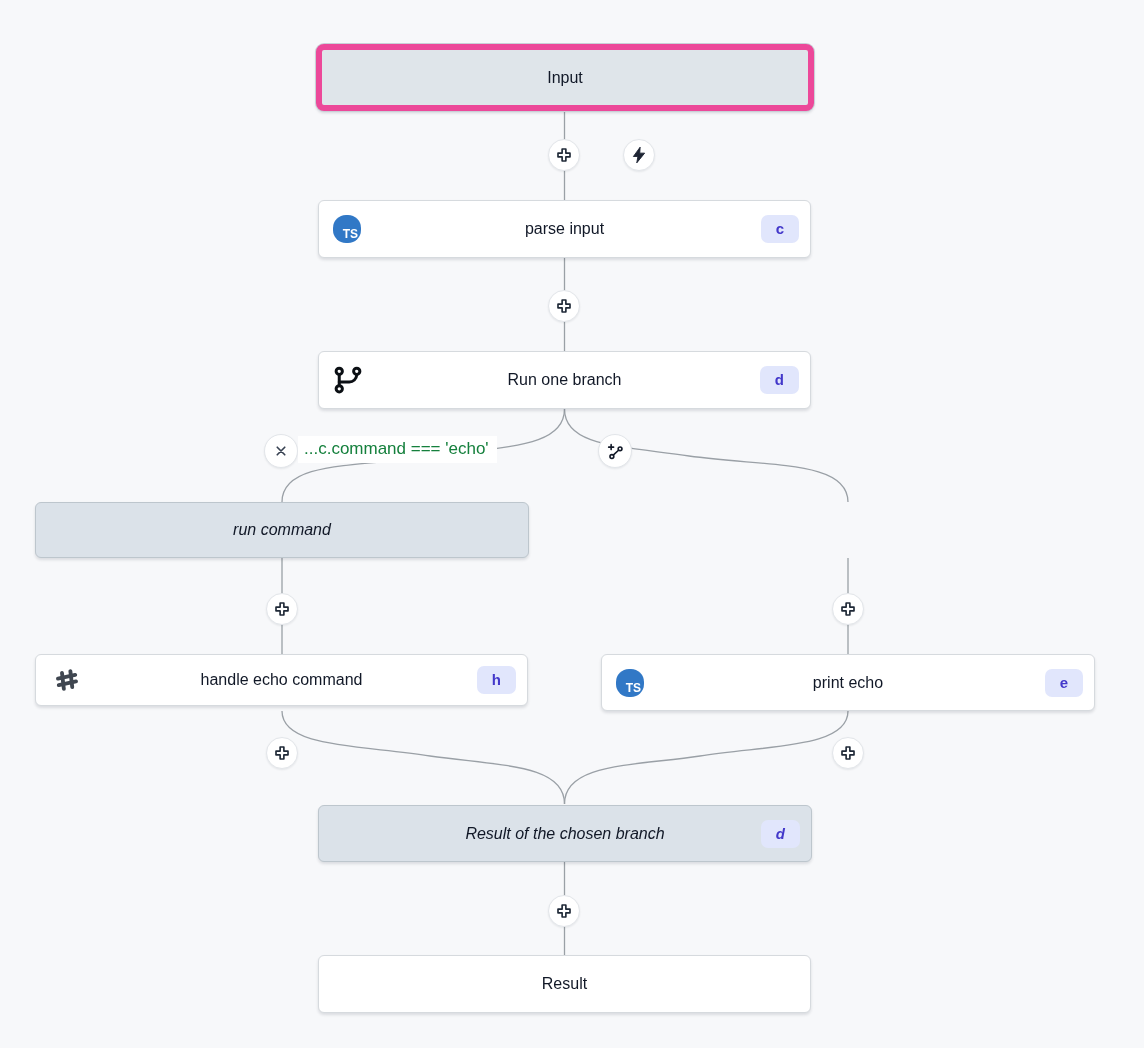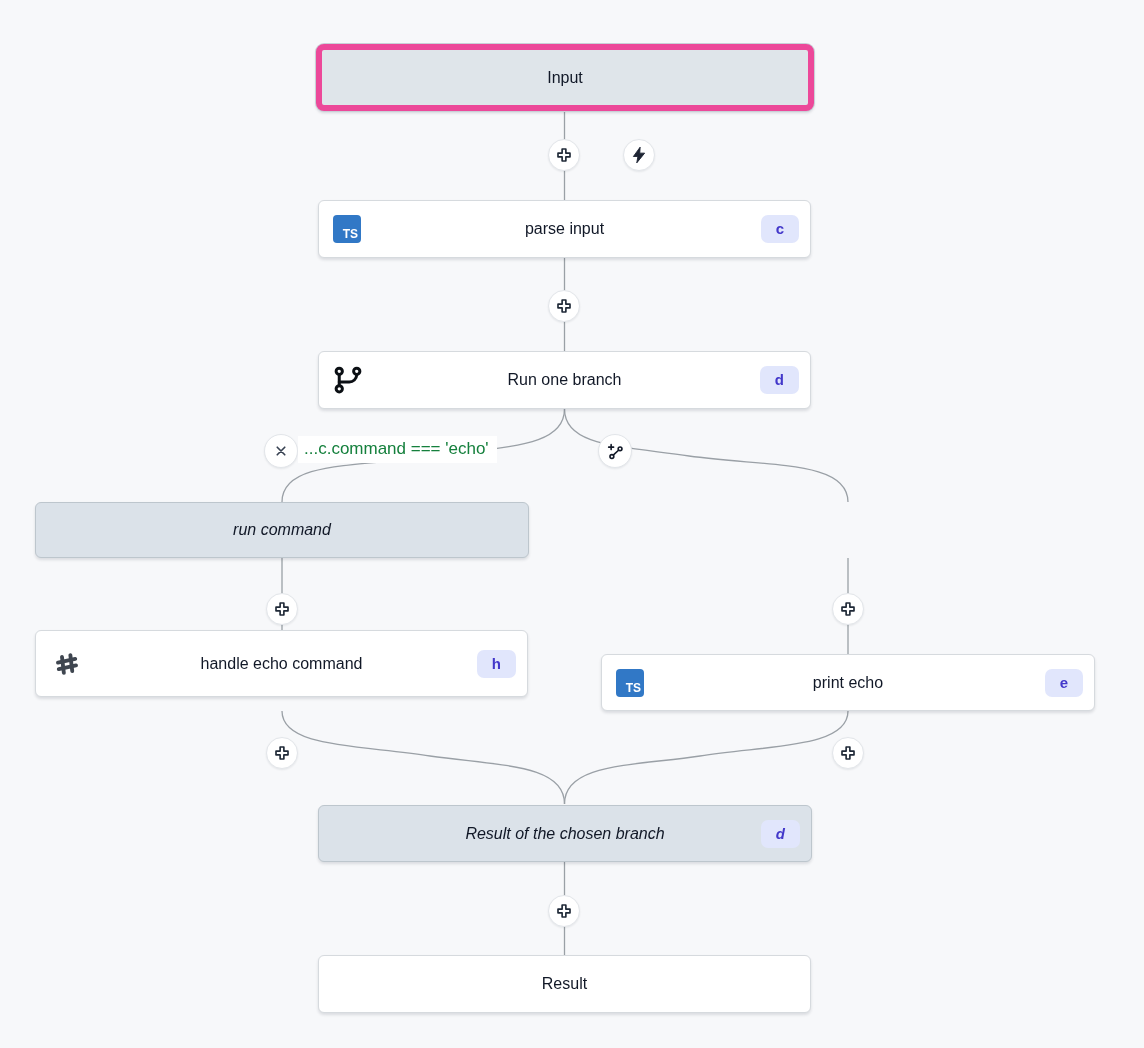--- a/index.html
+++ b/index.html
@@ -12,21 +12,21 @@
   .node-white{background:#ffffff;border:1px solid #d6dade;}
   .node-header{background:#dbe2e9;border:1px solid #bdc6cd;font-style:italic;}
   .node-input{background:#dfe5ea;border:6px solid #ec4899;border-radius:8px;
               box-shadow:0 0 0 1px #c9d0d7,0 2px 3px rgba(15,23,42,.15);}
   .node .label{text-align:center;}
   .node .leading-icon{position:absolute;left:14px;top:50%;transform:translateY(-50%);
                       display:flex;align-items:center;justify-content:center;}
   .badge{position:absolute;right:11px;top:50%;transform:translateY(-50%);
          background:#e1e6fc;color:#4338ca;font-weight:bold;font-size:15px;
          border-radius:7px;padding:5px 15px;line-height:1.2;}
-  .ts-box{width:28px;height:28px;border-radius:4px;background:#3178c6;position:relative;}
+  .ts-box{width:28px;height:28px;border-radius:13px;background:#3178c6;position:relative;}
   .ts-box span{position:absolute;right:3px;bottom:2px;color:#fff;font-weight:bold;
                font-size:12px;letter-spacing:0;}
   .circle-btn{position:absolute;width:32px;height:32px;border-radius:50%;background:#fff;
               border:1px solid #e3e6ea;box-sizing:border-box;display:flex;align-items:center;
               justify-content:center;z-index:3;cursor:pointer;
               box-shadow:0 1px 2px rgba(15,23,42,.08);}
   .circle-sm{width:34px;height:34px;}
   .cond-label{position:absolute;z-index:3;background:#ffffff;color:#15803d;font-size:17px;
               padding:3px 8px 4px 6px;white-space:nowrap;}
 </style>
@@ -117,21 +117,21 @@
     <svg width="18" height="18" viewBox="0 0 24 24">
       <path d="M9.5 4 H14.5 V9.5 H20 V14.5 H14.5 V20 H9.5 V14.5 H4 V9.5 H9.5 Z" fill="#ffffff" stroke="#1f2937" stroke-width="2.2" stroke-linejoin="round"></path>
     </svg>
   </div>
   <div class="circle-btn" style="left:832px;top:593px;">
     <svg width="18" height="18" viewBox="0 0 24 24">
       <path d="M9.5 4 H14.5 V9.5 H20 V14.5 H14.5 V20 H9.5 V14.5 H4 V9.5 H9.5 Z" fill="#ffffff" stroke="#1f2937" stroke-width="2.2" stroke-linejoin="round"></path>
     </svg>
   </div>
 
-  <div class="node node-white" style="left:35px;top:630px;width:493px;height:67px;">
+  <div class="node node-white" style="left:35px;top:654px;width:493px;height:52px;">
     <span class="leading-icon" style="left:16px;">
       <svg width="30" height="30" viewBox="0 0 28 28" fill="none" stroke="#3f4650" stroke-width="3.6" stroke-linecap="round">
         <g transform="rotate(-12 14 14)">
           <path d="M10.8 6.5 L9.4 21.5 M18.8 6.5 L17.4 21.5"></path>
           <path d="M6 11 H22.5 M5.5 17 H22"></path>
         </g>
       </svg>
     </span>
     <span class="label">handle echo command</span>
     <span class="badge">h</span>

